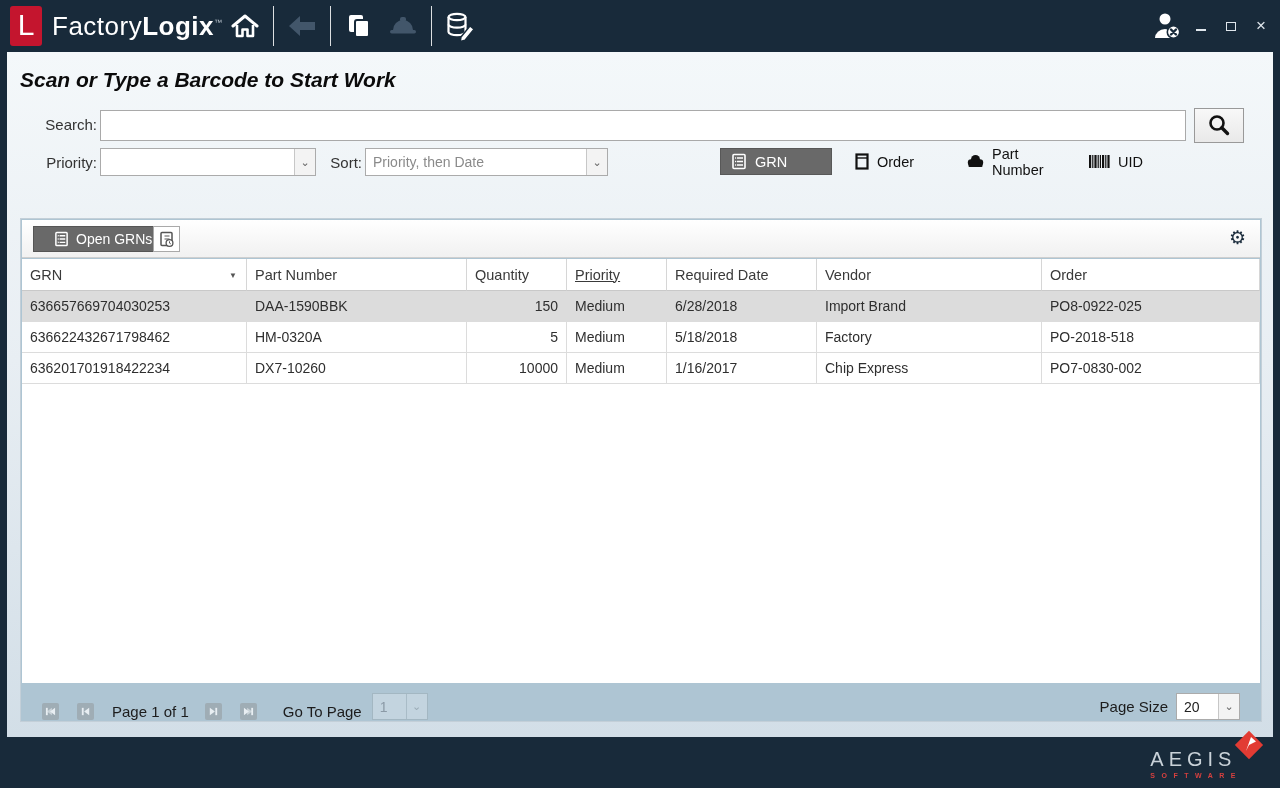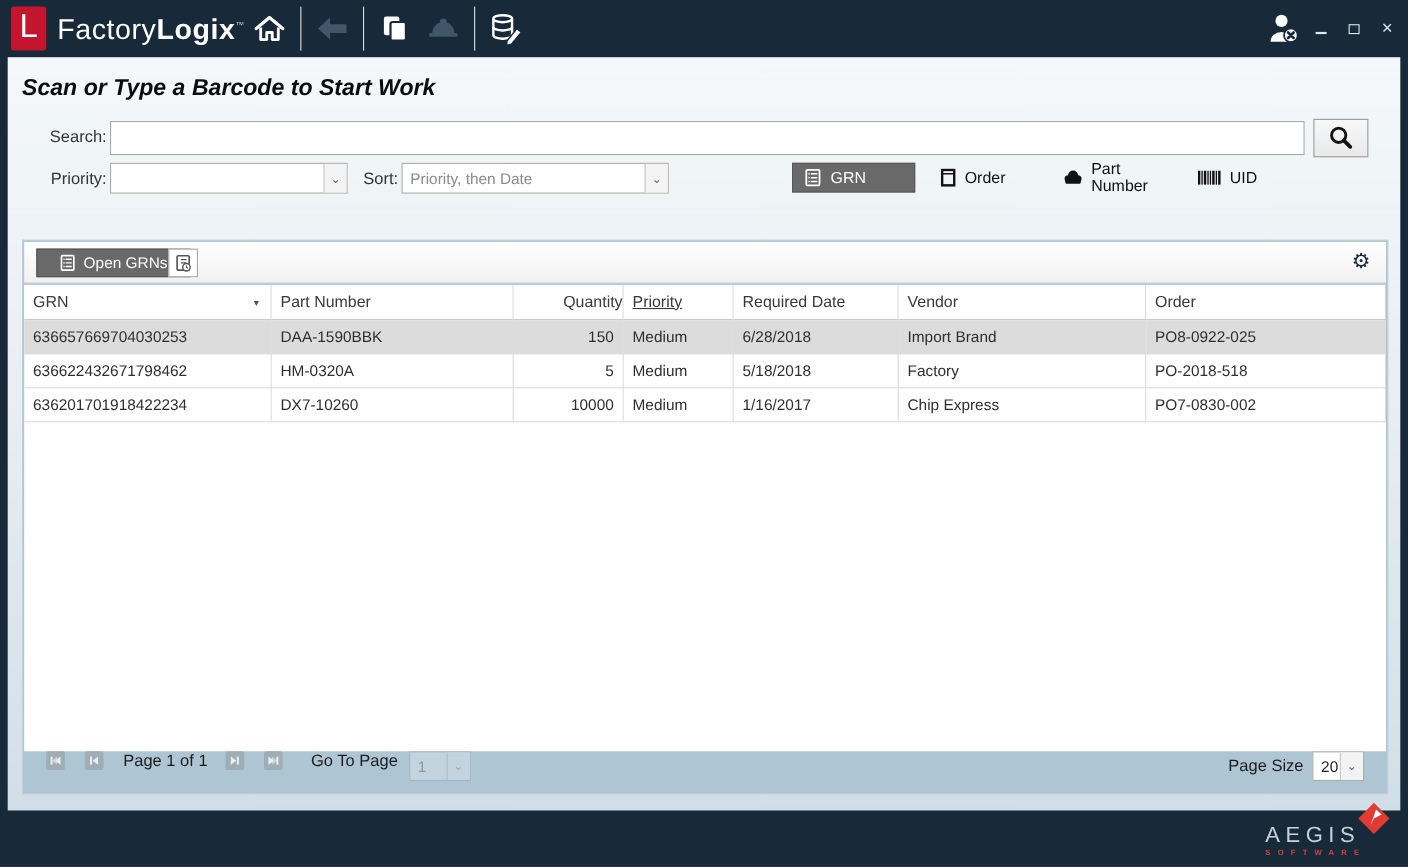--- a/index.html
+++ b/index.html
@@ -113,21 +113,21 @@
     height:31px; display:flex; align-items:center; padding-left:8px;
     font-size:14px; color:#2f2f2f; border-right:1px solid #dcdcdc;
     border-bottom:1px solid #dcdcdc; white-space:nowrap; overflow:hidden;
   }
   .td.right { justify-content:flex-end; padding-right:8px; }
   .row-selected .td { background:#dcdcdc; }
 
   
   .pager {
     position:absolute; left:1px; right:1px; bottom:1px; height:37px;
-    display:flex; align-items:flex-start; font-size:15px; color:#1c1c1c;
+    display:flex; align-items:flex-end; font-size:15px; color:#1c1c1c;
   }
   .pg-btn {
     width:17px; height:17px; border-radius:2px; background:#9fadb5;
     display:flex; align-items:center; justify-content:center; margin-right:18px; cursor:pointer;
   }
   .pg-text { margin-right:16px; }
   .goto-lbl { margin:0 10px 0 8px; }
   .pagesize-wrap { margin-left:auto; display:flex; align-items:center; margin-right:20px; }
 
   
@@ -301,21 +301,21 @@
 
     <div class="tablewrap">
       <div class="trow" id="theadrow">
           <div class="th" style="width: 225px; flex-shrink: 0;">
             <span>GRN</span>
             <span class="sortarrow">▼</span>
           </div>
           <div class="th" style="width: 220px; flex-shrink: 0;">
             <span>Part Number</span>
           </div>
-          <div class="th" style="width: 100px; flex-shrink: 0; justify-content: flex-end;">
+          <div class="th" style="width: 100px; flex-shrink: 0;">
             <span>Quantity</span>
           </div>
           <div class="th" style="width: 100px; flex-shrink: 0; text-decoration: underline;">
             <span>Priority</span>
           </div>
           <div class="th" style="width: 150px; flex-shrink: 0;">
             <span>Required Date</span>
           </div>
           <div class="th" style="width: 225px; flex-shrink: 0;">
             <span>Vendor</span>
@@ -384,21 +384,21 @@
           </svg>
       </div>
       <div class="goto-lbl">Go To Page</div>
       <div class="selectbox sel-disabled" style="position:static; width:56px; height:27px;">
         <span class="val">1</span>
         <span class="chev">⌄</span>
       </div>
 
       <div class="pagesize-wrap">
         <span style="margin-right:8px;">Page Size</span>
-        <div class="selectbox" style="position:static; width:47px; height:27px;">
+        <div class="selectbox" style="position:static; width:64px; height:27px;">
           <span class="val" style="color:#222;">20</span>
           <span class="chev">⌄</span>
         </div>
       </div>
     </div>
   </div>
 </div>
 
 <div class="footer">
   <div class="aegis">

